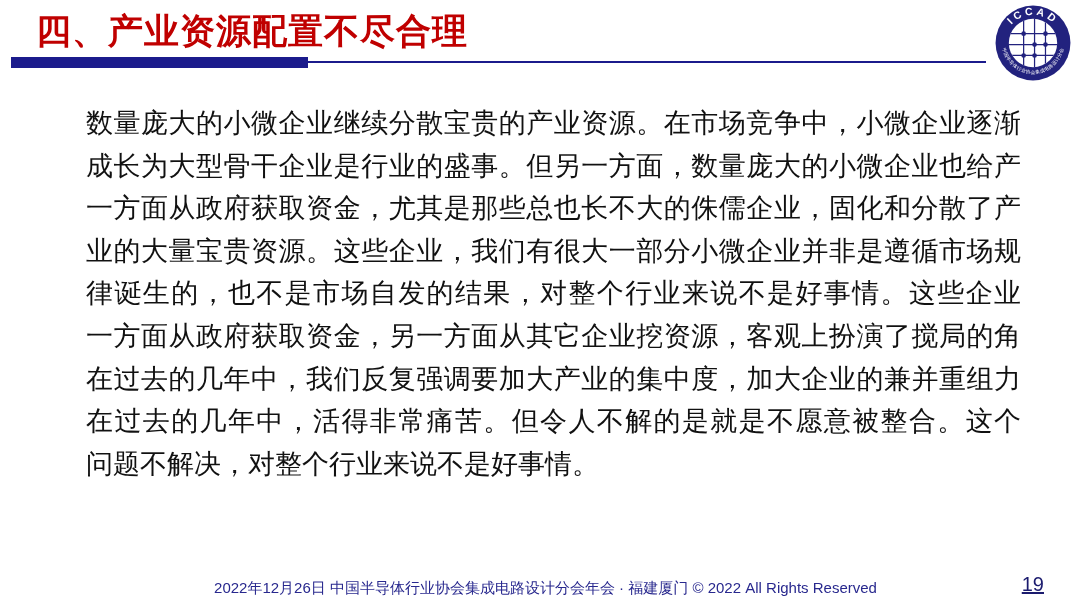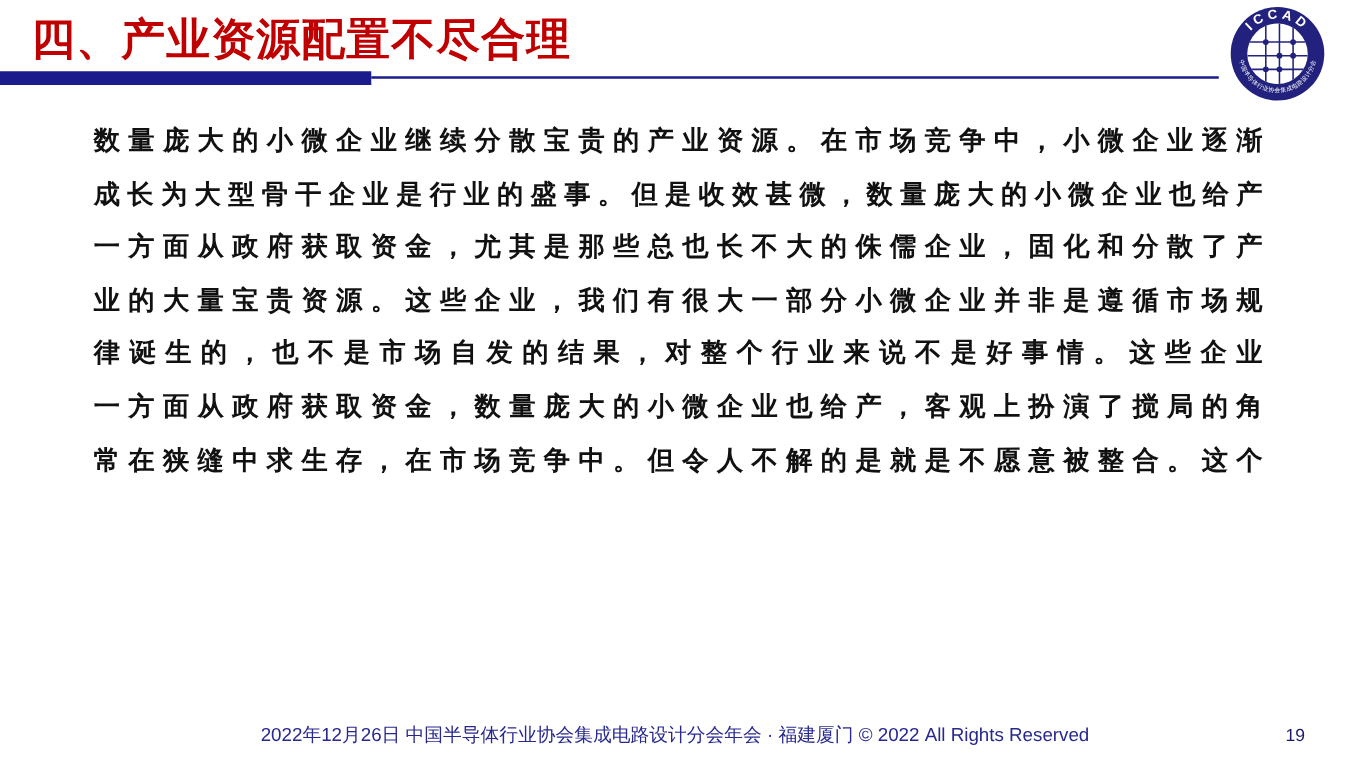--- a/index.html
+++ b/index.html
@@ -3,21 +3,21 @@
 <meta charset="utf-8">
 <style>
   html, body { margin: 0; padding: 0; }
   body {
     width: 1080px; height: 607px;
     background: #ffffff;
     position: relative;
     overflow: hidden;
     font-family: "Liberation Sans", "DejaVu Sans", sans-serif;
   }
-  .slide { position: absolute; inset: 0; }
+  .slide { position: absolute; inset: 0; margin-left: 11px; }
 
   
   .title {
     position: absolute;
     left: 25px; top: 8px;
     font-size: 35px;
     font-weight: bold;
     color: #C00000;
     letter-spacing: 1px;
     white-space: nowrap;
@@ -36,26 +36,25 @@
   }
   .logo {
     position: absolute;
     left: 983px; top: 4px;
     width: 78px; height: 78px;
   }
 
   
   .body-text {
     position: absolute;
-    left: 75px; top: 92px;
+    left: 75px; top: 102px;
     width: 935px;
-    font-size: 21px;
+    font-size: 27px;
     line-height: 42.6px;
     color: #111111;
-    font-weight: bold;
   }
   .body-line {
     white-space: nowrap;
     text-align: justify;
     text-align-last: justify;
     text-justify: inter-character;
   }
   .body-line.last {
     text-align-last: left;
   }
@@ -66,22 +65,23 @@
     left: 0; bottom: 9px;
     width: 100%;
     text-align: center;
     font-size: 15px;
     color: #28288E;
     white-space: nowrap;
   }
   .page-number {
     position: absolute;
     right: 36px; bottom: 11px;
-    font-size: 14px;
+    font-size: 20px;
     color: #1B1B6E;
+    text-decoration: underline;
   }
 </style>
 </head>
 <body>
 
 <div class="slide">
 
   <div class="title">四、产业资源配置不尽合理</div>
 
   <div class="bar-thick"></div>
@@ -116,25 +116,27 @@
     <text font-size="13.5" font-weight="bold" fill="#ffffff" letter-spacing="4" font-family="Liberation Sans, DejaVu Sans, sans-serif">
       <textPath href="#arcTop" startOffset="50%" text-anchor="middle">ICCAD</textPath>
     </text>
     <text font-size="6.1" fill="#ffffff" letter-spacing="0.4" font-family="Liberation Sans, DejaVu Sans, sans-serif">
       <textPath href="#arcBottom" startOffset="50%" text-anchor="middle">中国半导体行业协会集成电路设计分会</textPath>
     </text>
   </svg>
 
   <div class="body-text">
     <div class="body-line">数量庞大的小微企业继续分散宝贵的产业资源。在市场竞争中，小微企业逐渐</div>
-    <div class="body-line">成长为大型骨干企业是行业的盛事。但是收效甚微，数量庞大的小微企业也给产</div>
+    <div class="body-line">成长为大型骨干企业是行业的盛事。但另一方面，数量庞大的小微企业也给产</div>
     <div class="body-line">一方面从政府获取资金，尤其是那些总也长不大的侏儒企业，固化和分散了产</div>
     <div class="body-line">业的大量宝贵资源。这些企业，我们有很大一部分小微企业并非是遵循市场规</div>
     <div class="body-line">律诞生的，也不是市场自发的结果，对整个行业来说不是好事情。这些企业</div>
-    <div class="body-line">一方面从政府获取资金，数量庞大的小微企业也给产，客观上扮演了搅局的角</div>
-    <div class="body-line">常在狭缝中求生存，在市场竞争中。但令人不解的是就是不愿意被整合。这个</div>
+    <div class="body-line">一方面从政府获取资金，另一方面从其它企业挖资源，客观上扮演了搅局的角</div>
+    <div class="body-line">在过去的几年中，我们反复强调要加大产业的集中度，加大企业的兼并重组力</div>
+    <div class="body-line">在过去的几年中，活得非常痛苦。但令人不解的是就是不愿意被整合。这个</div>
+    <div class="body-line last">问题不解决，对整个行业来说不是好事情。</div>
   </div>
 
   <div class="footer">2022年12月26日 中国半导体行业协会集成电路设计分会年会 · 福建厦门 © 2022 All Rights Reserved</div>
 
   <div class="page-number">19</div>
 
 </div>
 
 </body></html>

